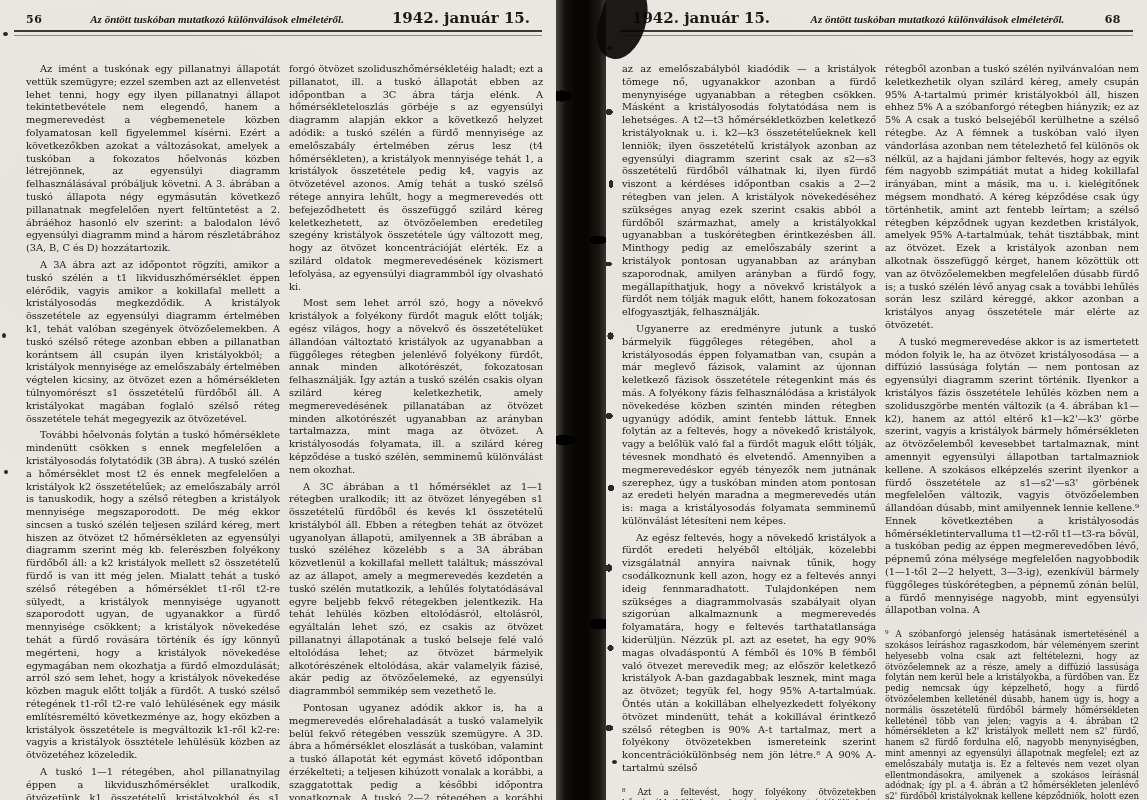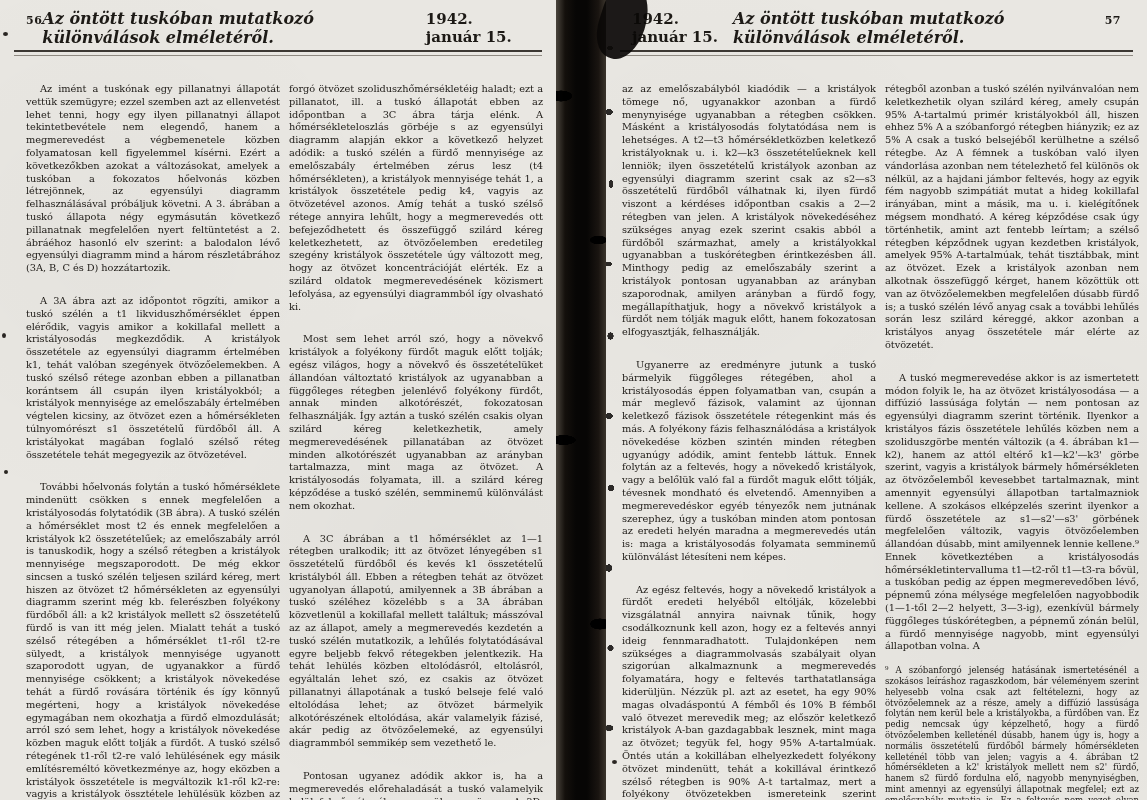--- a/index.html
+++ b/index.html
@@ -29,30 +29,30 @@
       radial-gradient(ellipse 14px 7px at 85% 30%, #000 60%, transparent 62%),
       radial-gradient(ellipse 20px 8px at 15% 55%, #000 60%, transparent 62%),
       radial-gradient(ellipse 16px 9px at 88% 78%, #000 60%, transparent 62%);
     top:0; bottom:0; opacity:.8;
   }
   .page-header {
     display:flex; justify-content:space-between; align-items:baseline;
     padding:9px 26px 2px 26px; font-size:11px;
   }
   .page-number { font-weight:bold; letter-spacing:.5px; }
-  .running-title { font-style:italic; font-weight:bold; font-size:16px; }
+  .running-title { font-style:italic; font-weight:bold; font-size:11px;font-family:Liberation Serif, serif; }
   .header-date { font-size:15px; font-weight:bold; }
   .rule { margin:1px 14px 0 14px; height:3px;
     border-top:2px solid #3c3833; border-bottom:1px solid #8f8a82; }
   .cols { display:flex; gap:9px; padding:11px 12px 0 26px; }
   .page-right .cols { padding:11px 8px 0 16px; }
   .col { width:254px; text-align:justify;
     font-size:9.8px; line-height:12.8px; letter-spacing:-0.05px; }
   .col p { margin:0; }
-  .col p.indent { text-indent:14px; margin-top:20px; }
+  .col p.indent { text-indent:14px; margin-top:4px; }
   .col p.first { margin-top:16px; }
   .footnote {
     margin-top:12px; font-size:8.6px; line-height:10.8px;
     text-align:justify; letter-spacing:-0.05px;
   }
   .footnote::first-line { }
   
   .artifact { position:absolute; pointer-events:none; }
   .blob-corner {
     left:-6px; top:-18px; width:46px; height:78px; background:#0a0806;
@@ -112,21 +112,21 @@
 
   <div class="gutter"></div>
 
   <div class="page page-right">
     <div class="artifact blob-corner"></div>
     <div class="artifact edge-speckles"></div>
     <div class="artifact speck s4"></div>
     <div class="page-header">
       <span class="header-date">1942. január 15.</span>
       <span class="running-title">Az öntött tuskóban mutatkozó különválások elméletéről.</span>
-      <span class="page-number">57</span>
+      <span class="page-number">68</span>
     </div>
     <div class="rule"></div>
     <div class="cols">
       <div class="col">
         <p class="first">az az emelőszabályból kiadódik — a kristályok tömege nő, ugyanakkor azonban a fürdő menynyisége ugyanabban a rétegben csökken. Másként a kristályosodás folytatódása nem is lehetséges. A t2—t3 hőmérsékletközben keletkező kristályoknak u. i. k2—k3 összetételűeknek kell lenniök; ilyen összetételű kristályok azonban az egyensúlyi diagramm szerint csak az s2—s3 összetételű fürdőből válhatnak ki, ilyen fürdő viszont a kérdéses időpontban csakis a 2—2 rétegben van jelen. A kristályok növekedéséhez szükséges anyag ezek szerint csakis abból a fürdőből származhat, amely a kristályokkal ugyanabban a tuskórétegben érintkezésben áll. Minthogy pedig az emelőszabály szerint a kristályok pontosan ugyanabban az arányban szaporodnak, amilyen arányban a fürdő fogy, megállapíthatjuk, hogy a növekvő kristályok a fürdőt nem tólják maguk előtt, hanem fokozatosan elfogyasztják, felhasználják.</p>
         <p class="indent">Ugyanerre az eredményre jutunk a tuskó bármelyik függőleges rétegében, ahol a kristályosodás éppen folyamatban van, csupán a már meglevő fázisok, valamint az újonnan keletkező fázisok összetétele rétegenkint más és más. A folyékony fázis felhasználódása a kristályok növekedése közben szintén minden rétegben ugyanúgy adódik, amint fentebb láttuk. Ennek folytán az a feltevés, hogy a növekedő kristályok, vagy a belőlük való fal a fürdőt maguk előtt tólják, tévesnek mondható és elvetendő. Amennyiben a megmerevedéskor egyéb tényezők nem jutnának szerephez, úgy a tuskóban minden atom pontosan az eredeti helyén maradna a megmerevedés után is: maga a kristályosodás folyamata semminemű különválást létesíteni nem képes.</p>
         <p class="indent">Az egész feltevés, hogy a növekedő kristályok a fürdőt eredeti helyéből eltólják, közelebbi vizsgálatnál annyira naivnak tűnik, hogy csodálkoznunk kell azon, hogy ez a feltevés annyi ideig fennmaradhatott. Tulajdonképen nem szükséges a diagrammolvasás szabályait olyan szigorúan alkalmaznunk a megmerevedés folyamatára, hogy e feltevés tarthatatlansága kiderüljün. Nézzük pl. azt az esetet, ha egy 90% magas olvadáspontú A fémből és 10% B fémből való ötvezet merevedik meg; az először keletkező kristályok A-ban gazdagabbak lesznek, mint maga az ötvözet; tegyük fel, hogy 95% A-tartalmúak. Öntés után a kokillában elhelyezkedett folyékony ötvözet mindenütt, tehát a kokillával érintkező szélső rétegben is 90% A-t tartalmaz, mert a folyékony ötvözetekben ismereteink szerint koncentrációkülönbség nem jön létre.⁸ A 90% A-tartalmú szélső</p>
         <div class="footnote">⁸ Azt a feltevést, hogy folyékony ötvözetekben hőmérsékletkülönbség hatására koncentrációkülönbség jöhetne létre (Ludwig—Soret-hatás), az ezirányú kísérletek határozottan megcáfolták; v. ö. Ballay M. The Ludwig—Soret-Effect in Metallic Alloys, Rev. Mét., 25. (1928), 427. és 509. o.</div>
       </div>
       <div class="col">

